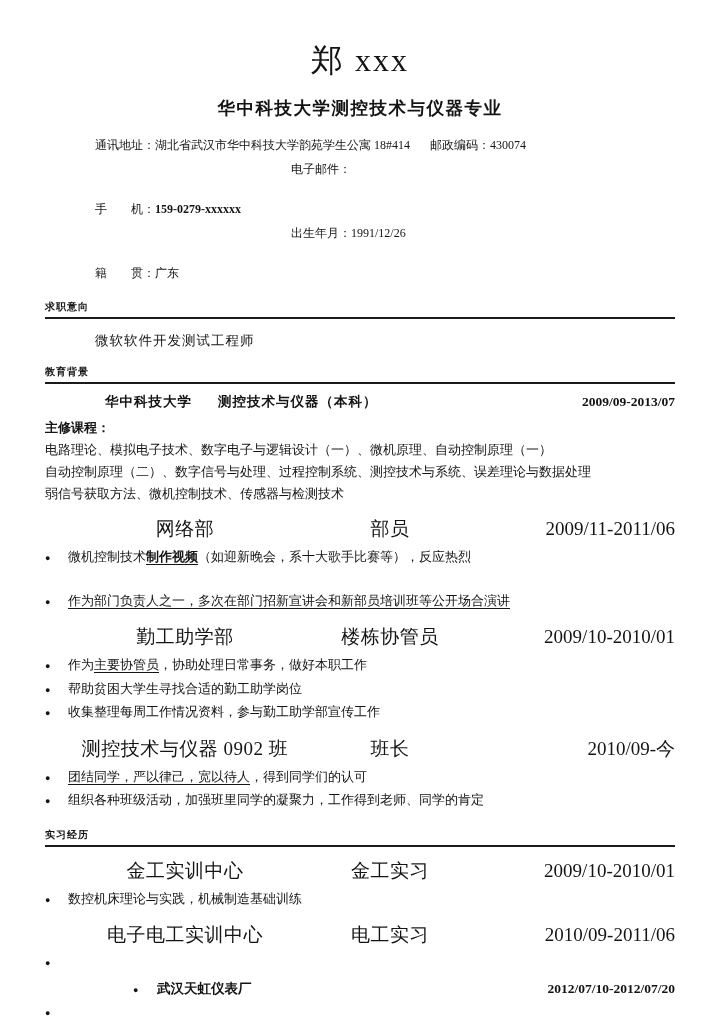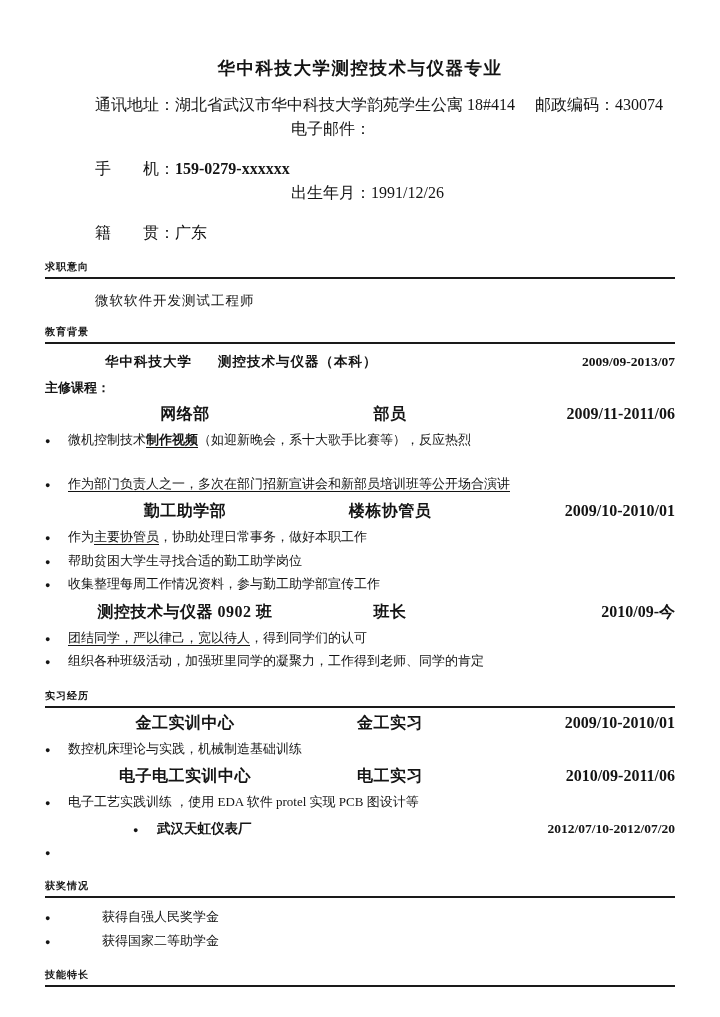--- a/index.html
+++ b/index.html
@@ -16,21 +16,21 @@
   .name {
     margin:0; text-align:center;
     font-size:32px; font-weight:normal; letter-spacing:2px;
     line-height:40px;
   }
   .subtitle {
     margin-top:16px; text-align:center;
     font-size:17.5px; font-weight:bold; letter-spacing:1.5px;
   }
 
-  .contact { margin:13px 0 0 50px; font-size:16px; line-height:24px; }
+  .contact { margin:13px 0 0 50px; font-size:12px; line-height:24px; }
   .c-row { display:flex; white-space:nowrap; }
   .c-col1 { display:inline-block; width:196px;margin-top:40px; }
   .c-gap  { margin-left:20px; }
   .bold { font-weight:bold; }
 
   .sec-head {
     margin-top:15px;
     font-size:10px; font-weight:bold; letter-spacing:1px;
     border-bottom:2px solid #1a1a1a; padding-bottom:3px;
   }
@@ -40,21 +40,21 @@
   .edu-row { display:flex; align-items:baseline; font-weight:bold; font-size:13.5px; margin-top:9px; }
   .edu-school { margin-left:60px; letter-spacing:1px;text-align:center; }
   .edu-program { margin-left:26px; letter-spacing:1px; }
 
   .courses { display:flex; margin-top:6px; font-size:13px; line-height:22px;flex-direction:column; }
   .courses-label { font-weight:bold; white-space:nowrap; width:70px; flex:none; }
   .courses-lines { flex:1; }
 
   .xp-row {
     display:grid; grid-template-columns:280px 130px 1fr;
-    font-weight:bold; font-size:16px; margin-top:5px; align-items:baseline;
+    font-weight:normal; font-size:19px; margin-top:11px; align-items:baseline;
   }
   .xp-org  { text-align:center; letter-spacing:0.5px; }
   .xp-role { text-align:center; letter-spacing:0.5px; }
   .xp-date { text-align:right; }
 
   .thx-row { display:flex; align-items:baseline; font-weight:bold; font-size:13.5px; margin-top:5px; }
   .thx-row .dot { margin-left:88px; width:24px; }
 
   ul.blt { list-style:none; margin:4px 0 2px 0; padding:0; font-size:13px; }
   ul.blt li { display:flex; align-items:baseline; line-height:22.5px; }
@@ -65,20 +65,21 @@
   .blt-awards .dot { width:57px; }
 
   .u  { text-decoration:underline; text-underline-offset:3px;margin-top:20px; }
   b.u { text-decoration:underline; text-underline-offset:3px; }
 </style>
 </head>
 <body>
 
 <div class="page">
 
+  <h1 class="name">郑 xxx</h1>
   <div class="subtitle">华中科技大学测控技术与仪器专业</div>
 
   <div class="contact">
     <div class="c-row">
       <span>通讯地址：</span>
         <span>湖北省武汉市华中科技大学韵苑学生公寓 18#414</span>
       <span class="c-gap">邮政编码：</span>
         <span>430074</span>
     </div>
     <div class="c-row">
@@ -97,20 +98,25 @@
   <div class="obj-text">微软软件开发测试工程师</div>
 
   <div class="sec-head">教育背景</div>
   <div class="edu-row">
     <span class="edu-school">华中科技大学</span>
     <span class="edu-program">测控技术与仪器（本科）</span>
     <span class="xp-date" style="margin-left:auto">2009/09-2013/07</span>
   </div>
   <div class="courses">
     <span class="courses-label">主修课程：</span>
+    <div class="courses-lines">
+      <div>电路理论、模拟电子技术、数字电子与逻辑设计（一）、微机原理、自动控制原理（一）</div>
+      <div>自动控制原理（二）、数字信号与处理、过程控制系统、测控技术与系统、误差理论与数据处理</div>
+      <div>弱信号获取方法、微机控制技术、传感器与检测技术</div>
+    </div>
   </div>
 
 
   <div class="xp-row">
     <span class="xp-org">网络部</span>
     <span class="xp-role">部员</span>
     <span class="xp-date">2009/11-2011/06</span>
   </div>
   <ul class="blt blt-work">
     <li>
@@ -174,21 +180,20 @@
   </ul>
 
   <div class="xp-row">
     <span class="xp-org">电子电工实训中心</span>
     <span class="xp-role">电工实习</span>
     <span class="xp-date">2010/09-2011/06</span>
   </div>
   <ul class="blt blt-work">
     <li>
         <span class="dot">●</span>
-        <span>电子工艺实践训练 ，使用 EDA 软件 protel 实现 PCB 图设计等</span>
       </li>
   </ul>
 
   <div class="thx-row">
     <span class="dot">●</span>
     <span>武汉天虹仪表厂</span>
     <span class="xp-date" style="margin-left:auto">2012/07/10-2012/07/20</span>
   </div>
   <ul class="blt blt-work">
     <li>

